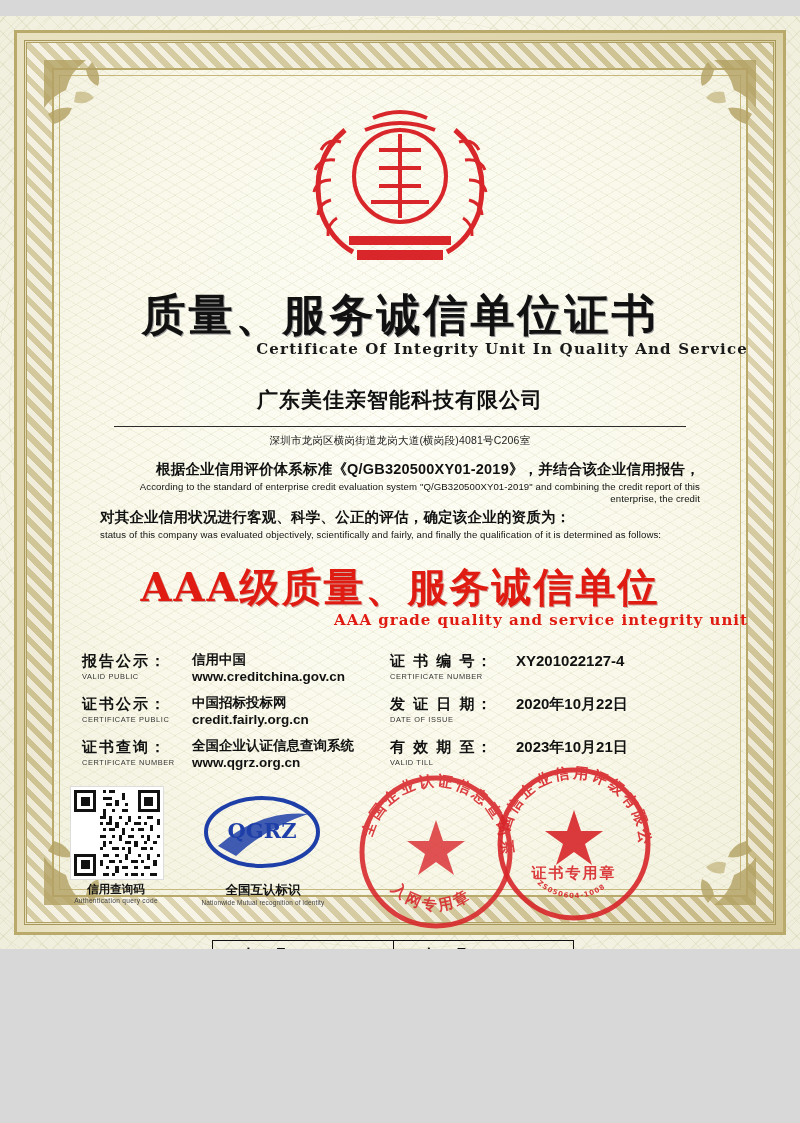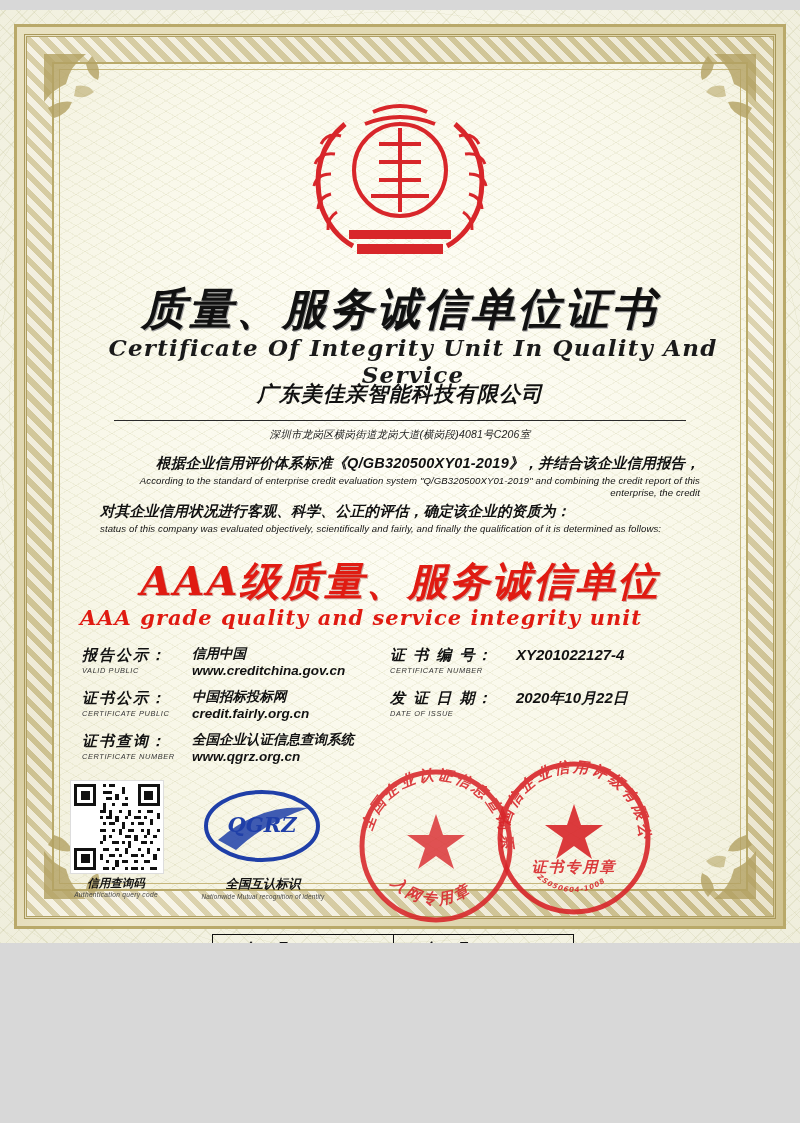--- a/index.html
+++ b/index.html
@@ -1,22 +1,21 @@
 <!DOCTYPE html>
 <html><head>
 <meta charset="utf-8">
 <style>
   html,body{margin:0;padding:0;background:#d8d8d8;}
   body{font-family:"Liberation Sans","DejaVu Sans",sans-serif;}
   #cert{
-    position:relative;width:800px;height:933px;margin:10px auto;
+    position:relative;width:800px;height:933px;margin:16px auto;
     background:
       radial-gradient(ellipse at 50% 45%, #fdfdf6 0%, #f7f6e8 55%, #efeedc 100%);
     overflow:hidden;
-    font-style:italic;
   }
   
   .guilloche{
     position:absolute;inset:0;
     background-image:
       repeating-linear-gradient(45deg, rgba(176,176,120,0.16) 0 1px, transparent 1px 11px),
       repeating-linear-gradient(-45deg, rgba(176,176,120,0.16) 0 1px, transparent 1px 11px),
       repeating-radial-gradient(circle at 50% 42%, rgba(170,170,110,0.10) 0 1px, transparent 1px 15px);
     pointer-events:none;
   }
@@ -63,23 +62,23 @@
   .content{position:absolute;left:52px;top:52px;right:52px;bottom:52px;}
   .emblem{position:absolute;left:50%;top:22px;transform:translateX(-50%);width:250px;height:180px;}
 
   .title-cn{
     position:absolute;top:218px;left:0;right:0;text-align:center;
     font-family:"DejaVu Serif","Liberation Serif",serif;
     font-weight:bold;font-size:44px;letter-spacing:3px;color:#111;
     text-shadow:1px 1px 0 #999;
   }
   .title-en{
-    position:absolute;top:272px;left:0;right:0;text-align:center;
+    position:absolute;top:272px;left:0;right:0;text-align:right;
     font-family:"DejaVu Serif","Liberation Serif",serif;
-    font-weight:bold;font-size:23px;letter-spacing:1.2px;color:#1a1a1a;padding-left:26px;
+    font-weight:bold;font-size:15px;letter-spacing:1.2px;color:#1a1a1a;padding-left:26px;
   }
   .company{
     position:absolute;top:318px;left:0;right:0;text-align:center;
     font-family:"DejaVu Sans","Liberation Sans",sans-serif;
     font-weight:bold;font-size:21px;letter-spacing:1px;color:#111;
   }
   .rule{
     position:absolute;left:62px;right:62px;top:358px;height:1px;background:#2b2b2b;
   }
   .address{
@@ -92,23 +91,23 @@
   .p1{top:392px;text-align:right;}
   .p2{top:440px;}
 
   .grade-cn{
     position:absolute;top:492px;left:0;right:0;text-align:center;
     font-family:"DejaVu Serif","Liberation Serif",serif;
     font-weight:bold;font-size:40px;letter-spacing:2px;color:#e01b12;
     text-shadow:1px 1px 0 rgba(120,0,0,.35);
   }
   .grade-en{
-    position:absolute;top:543px;left:0;right:0;text-align:left;
+    position:absolute;top:543px;left:0;right:0;text-align:right;
     font-family:"DejaVu Serif","Liberation Serif",serif;
-    font-weight:bold;font-size:21px;letter-spacing:1px;color:#e01b12;padding-left:28px;
+    font-weight:bold;font-size:15px;letter-spacing:1px;color:#e01b12;padding-left:28px;
   }
 
   
   .info{position:absolute;top:584px;left:30px;right:24px;height:120px;}
   .col{position:absolute;top:0;}
   .col.left{left:0;width:310px;}
   .col.right{left:308px;width:360px;}
   .row{position:relative;margin-bottom:9px;min-height:34px;}
   .lbl{float:left;width:104px;}
   .lbl .cn{font-size:15px;font-weight:bold;color:#111;letter-spacing:2px;}
@@ -292,20 +291,29 @@
             <div class="v1">XY201022127-4</div>
           </div>
         </div>
         <div class="row right-row">
           <div class="lbl">
             <div class="cn">发 证 日 期：</div>
             <div class="en">DATE OF ISSUE</div>
           </div>
           <div class="val">
             <div class="v1">2020年10月22日</div>
+          </div>
+        </div>
+        <div class="row right-row">
+          <div class="lbl">
+            <div class="cn">有 效 期 至：</div>
+            <div class="en">VALID TILL</div>
+          </div>
+          <div class="val">
+            <div class="v1">2023年10月21日</div>
           </div>
         </div>
       </div>
     </div>
 
     <div class="qr">
       <svg class="code" viewBox="0 0 29 29" shape-rendering="crispEdges">
         <rect width="29" height="29" fill="#fff"></rect>
         <g fill="#111">
           <path d="M1 1h7v1h-7z M1 2h1v5h-1z M7 2h1v5h-1z M1 7h7v1h-7z M3 3h3v3h-3z"></path>

